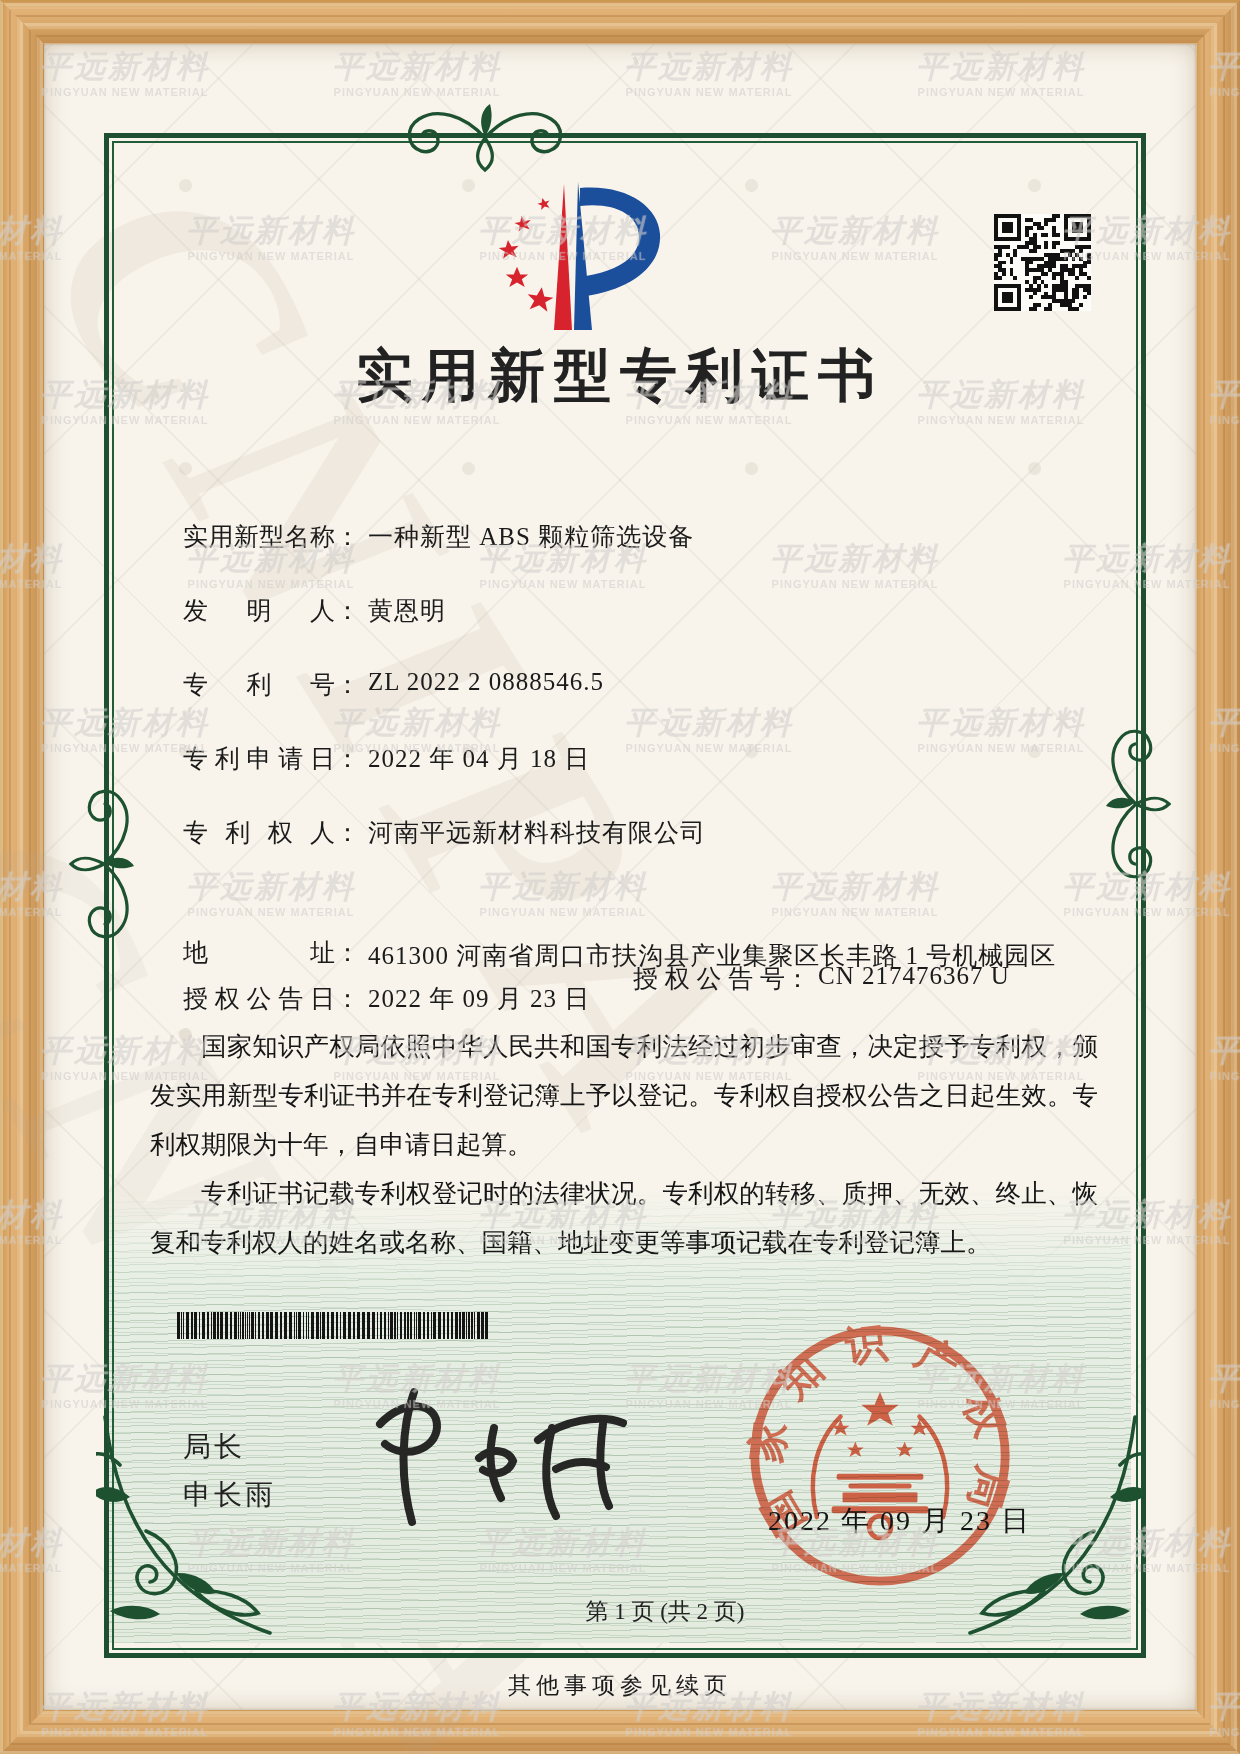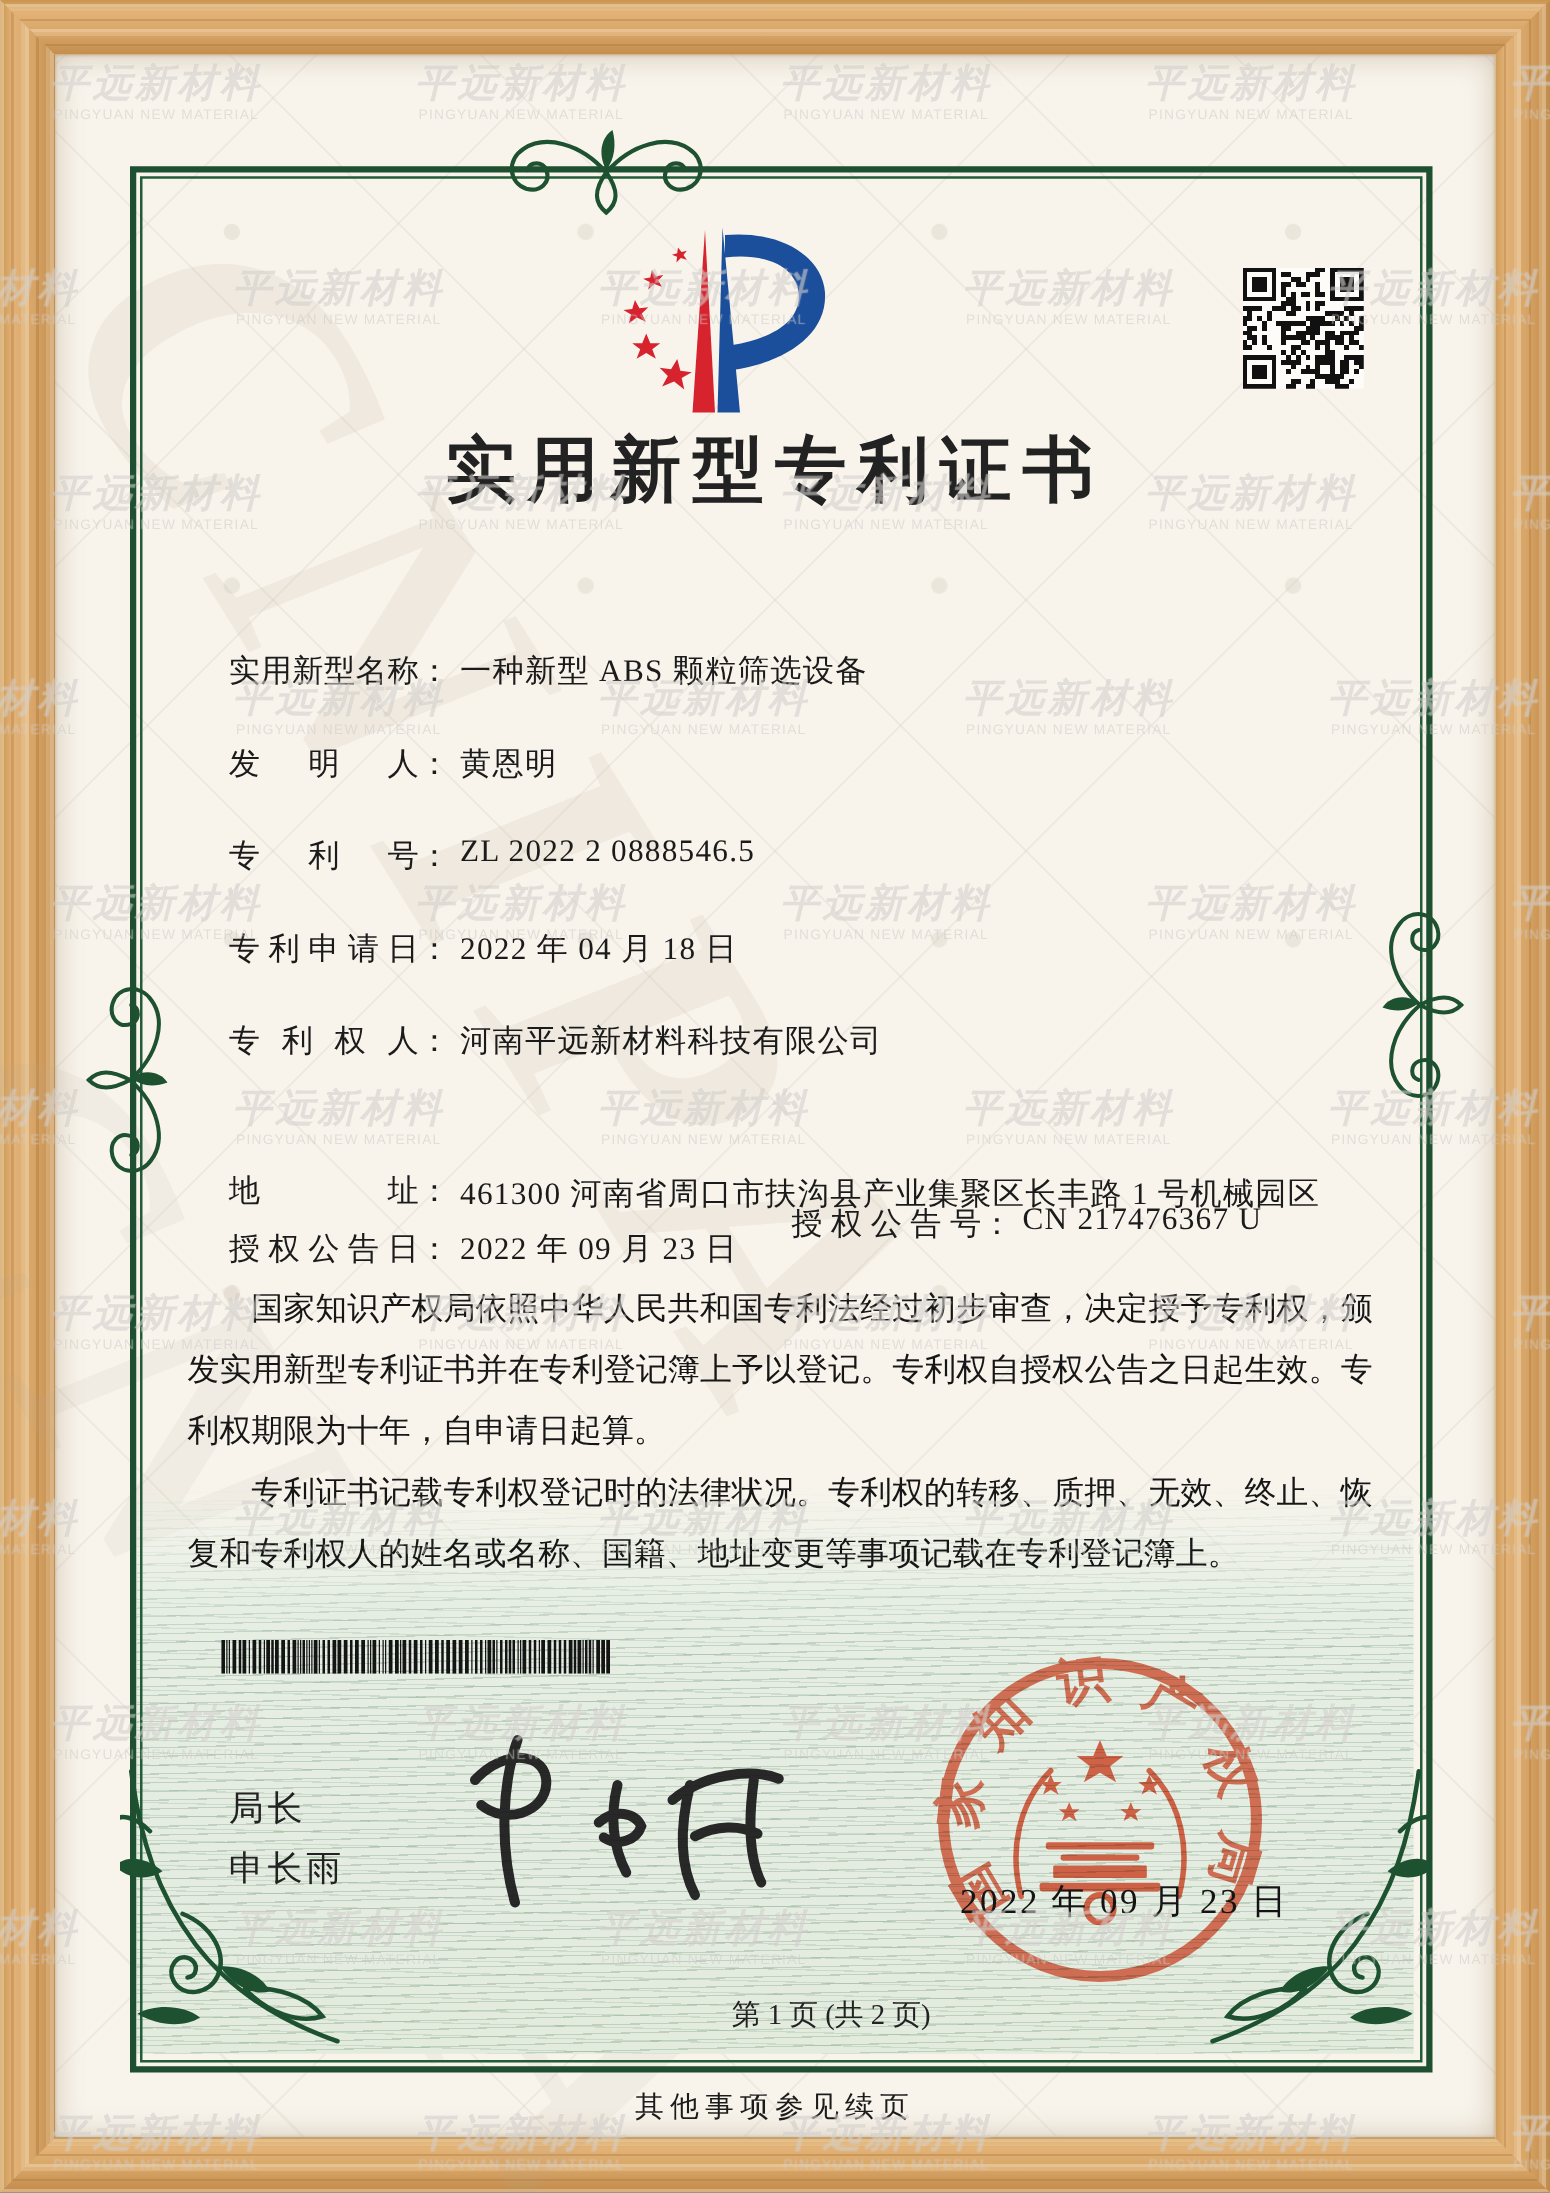--- a/index.html
+++ b/index.html
@@ -70,21 +70,21 @@
   .signature{position:absolute;left:352px;top:1372px;z-index:11;}
   .seal{position:absolute;left:742px;top:1318px;z-index:11;opacity:.9;mix-blend-mode:multiply;}
   .seal-date{left:768px;top:1502px;font-size:28px;letter-spacing:2px;color:#141414;z-index:12;}
   .page-no{left:104px;top:1596px;width:1032px;text-align:center;font-size:23px;color:#222;padding-left:45px;}
   .cont-note{left:0;top:1670px;width:1240px;text-align:center;font-size:23px;letter-spacing:5px;color:#1b1b1b;}
   
   .wm-layer{position:absolute;inset:0;z-index:40;pointer-events:none;overflow:hidden;}
   .wm-tile{position:absolute;width:250px;text-align:center;color:rgba(138,128,118,.22);
     text-shadow:0 0 1px rgba(255,255,255,.5);font-family:"Liberation Sans","DejaVu Sans",sans-serif;}
   .wm-cn{font-size:31px;font-weight:bold;letter-spacing:3px;font-style:italic;}
-  .wm-en{font-size:11px;font-weight:normal;letter-spacing:1px;margin-top:-2px;}
+  .wm-en{font-size:11px;font-weight:bold;letter-spacing:1px;margin-top:-2px;}
 </style>
 </head>
 <body>
 
 <div class="page">
 
   <div class="wood wood-top"></div>
   <div class="wood wood-bottom"></div>
   <div class="wood wood-left"></div>
   <div class="wood wood-right"></div>

